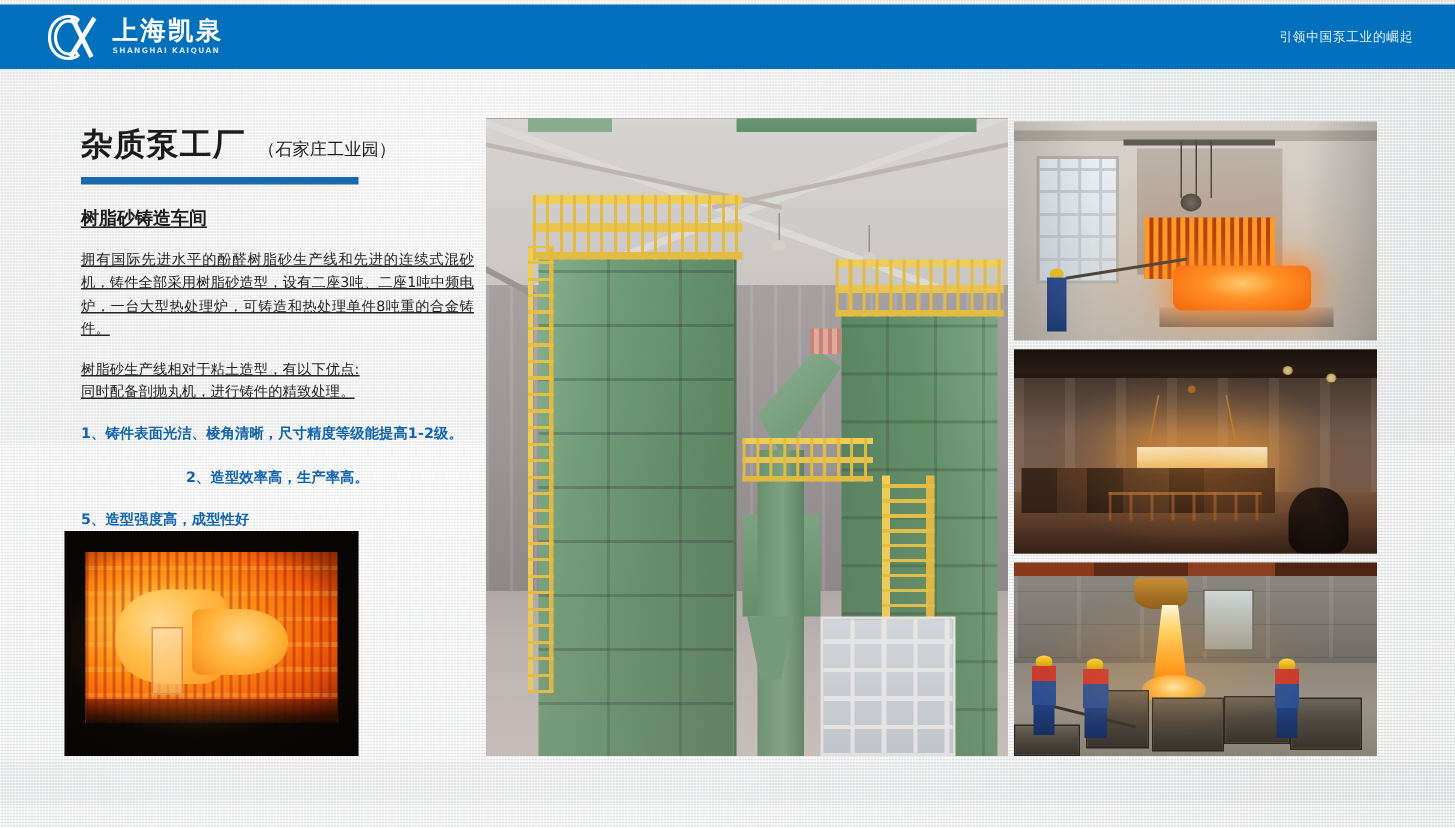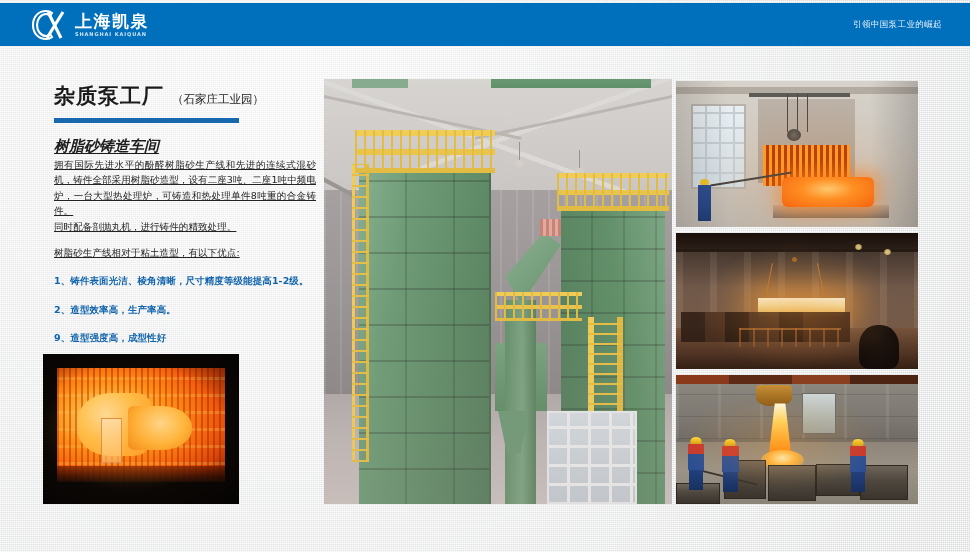--- a/index.html
+++ b/index.html
@@ -99,48 +99,47 @@
     white-space: nowrap;
   }
   #title-rule {
     margin-top: 8px;
     width: 185px; height: 5px;
     background: #1868ae;
   }
 
   #body-text { margin-top: 14px; }
   #section-heading {
-    font-size: 15px;
+    font-size: 12px;
     font-weight: bold;
     color: #1d1d1d;
     text-decoration: underline;
     text-underline-offset: 2px;
-    margin-bottom: 1px;
-    font-style: italic;
+    margin-bottom: 12px;
   }
   .para {
     font-size: 9.5px;
     line-height: 1.62;
     color: #242424;
     text-align: justify;
     letter-spacing: .1px;
     text-decoration: underline;
   }
   .para + .para { margin-top: 0; }
   #intro-lead { margin-top: 11px; }
 
   .bullet {
     font-size: 9.5px;
     font-weight: bold;
     color: #1164ab;
     letter-spacing: .1px;
     line-height: 1.4;
   }
   #bullet-1 { margin-top: 14px; }
-  #bullet-2 { margin-top: 15px; }
+  #bullet-2 { margin-top: 15px; text-align: center; }
   #bullet-3 { margin-top: 15px; }
   #bullet-4 { margin-top: 15px; }
 
   
   .photo {
     position: absolute;
     overflow: hidden;
     background: #333;
   }
   .photo > .scene { position: absolute; inset: 0; }
@@ -665,26 +664,26 @@
 
     <div id="title-row">
       <h1 id="page-title">杂质泵工厂</h1>
       <span id="page-subtitle">（石家庄工业园）</span>
     </div>
     <div id="title-rule"></div>
 
     <div id="body-text">
       <div id="section-heading">树脂砂铸造车间</div>
       <p class="para">拥有国际先进水平的酚醛树脂砂生产线和先进的连续式混砂机，铸件全部采用树脂砂造型，设有二座3吨、二座1吨中频电炉，一台大型热处理炉，可铸造和热处理单件8吨重的合金铸件。</p>
+      <p class="para" id="intro-lead">树脂砂生产线相对于粘土造型，有以下优点:</p>
       <p class="para">同时配备剖抛丸机，进行铸件的精致处理。</p>
-      <p class="para" id="intro-lead">树脂砂生产线相对于粘土造型，有以下优点:</p>
 
       <div class="bullet" id="bullet-1">1、铸件表面光洁、棱角清晰，尺寸精度等级能提高1-2级。</div>
       <div class="bullet" id="bullet-2">2、造型效率高，生产率高。</div>
-      <div class="bullet" id="bullet-3">9、造型强度高，成型性好</div>
+      <div class="bullet" id="bullet-3">5、造型强度高，成型性好</div>
       <div class="bullet" id="bullet-4">4、旧砂回收再生容易</div>
     </div>
   </div>
 
   <div class="photo" id="photo-workshop">
     <div class="scene">
       <div id="ws-sky"></div>
       <div id="ws-roof"></div>
       <div id="ws-roof-beam-l"></div>
       <div id="ws-roof-beam-r"></div>

